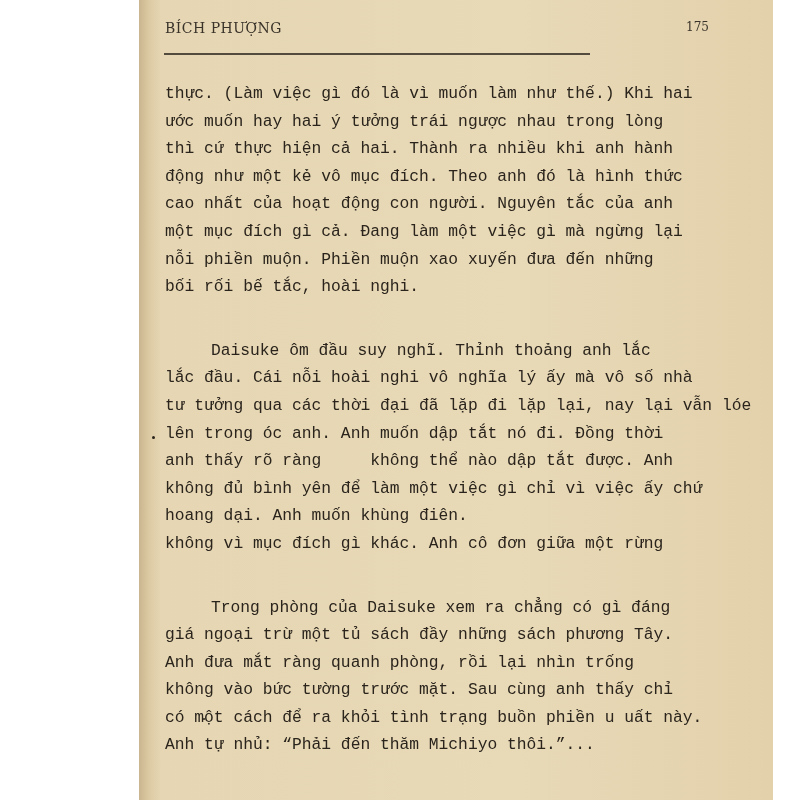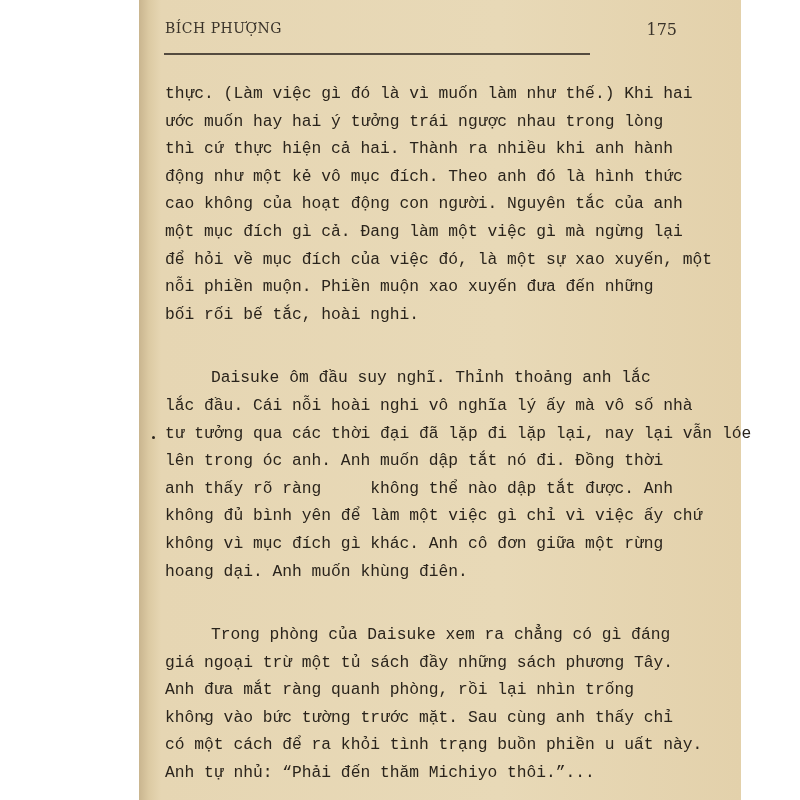--- a/index.html
+++ b/index.html
@@ -5,31 +5,32 @@
     html, body { margin: 0; padding: 0; }
     body {
       width: 800px; height: 800px; background: #ffffff;
       position: relative; overflow: hidden;
     }
     .page {
       position: absolute; left: 139px; top: 0; width: 602px; height: 800px;
       background: linear-gradient(90deg, #c9b58f 0px, #dccaa3 10px, #e6d6b3 22px, #e8d9b7 60%, #e3d1ab 100%);
       font-family: "DejaVu Serif", serif;
       color: #2a241c;
+      padding-left: 32px;
     }
     .header {
       position: absolute; left: 26px; right: 64px; top: 20px; height: 20px;
     }
     .running-title {
       position: absolute; left: 0; top: 0;
       font-size: 14px; letter-spacing: 0.5px; color: #3a332a;
     }
     .page-number {
       position: absolute; right: 0; top: 0;
-      font-size: 16px; color: #3a332a;
+      font-size: 12px; color: #3a332a;
     }
     .rule {
       position: absolute; left: 25px; top: 53px; width: 426px; height: 2px;
       background: #3a332a; opacity: 0.85;
     }
     .body-text {
       position: absolute; left: 26px; top: 80px; width: 426px;
       font-size: 16.3px; line-height: 27.6px; text-align: justify;
     }
     .body-text p { margin: 0 0 8px 0; }
@@ -49,35 +50,34 @@
     <span class="page-number">175</span>
   </div>
   <div class="rule"></div>
 
   <div class="body-text">
     <p>
       <span class="line">thực. (Làm việc gì đó là vì muốn làm như thế.) Khi hai</span>
       <span class="line">ước muốn hay hai ý tưởng trái ngược nhau trong lòng</span>
       <span class="line">thì cứ thực hiện cả hai. Thành ra nhiều khi anh hành</span>
       <span class="line">động như một kẻ vô mục đích. Theo anh đó là hình thức</span>
-      <span class="line">cao không của hoạt động con người. Nguyên tắc của anh</span>
+      <span class="line">cao nhất của hoạt động con người. Nguyên tắc của anh</span>
       <span class="line">một mục đích gì cả. Đang làm một việc gì mà ngừng lại</span>
-      <span class="line">để hỏi về mục đích của việc đó, là một sự xao xuyến, một</span>
       <span class="line">nỗi phiền muộn. Phiền muộn xao xuyến đưa đến những</span>
       <span class="line last">bối rối bế tắc, hoài nghi.</span>
     </p>
     <p>
       <span class="line indent">Daisuke ôm đầu suy nghĩ. Thỉnh thoảng anh lắc</span>
       <span class="line">lắc đầu. Cái nỗi hoài nghi vô nghĩa lý ấy mà vô số nhà</span>
       <span class="line">tư tưởng qua các thời đại đã lặp đi lặp lại, nay lại vẫn lóe</span>
       <span class="line">lên trong óc anh. Anh muốn dập tắt nó đi. Đồng thời</span>
       <span class="line" style="white-space: pre;">anh thấy rõ ràng     không thể nào dập tắt được. Anh</span>
       <span class="line">không đủ bình yên để làm một việc gì chỉ vì việc ấy chứ</span>
+      <span class="line last">hoang dại. Anh muốn khùng điên.</span>
       <span class="line">không vì mục đích gì khác. Anh cô đơn giữa một rừng</span>
-      <span class="line last">hoang dại. Anh muốn khùng điên.</span>
     </p>
     <p>
       <span class="line indent">Trong phòng của Daisuke xem ra chẳng có gì đáng</span>
       <span class="line">giá ngoại trừ một tủ sách đầy những sách phương Tây.</span>
       <span class="line">Anh đưa mắt ràng quanh phòng, rồi lại nhìn trống</span>
       <span class="line">không vào bức tường trước mặt. Sau cùng anh thấy chỉ</span>
       <span class="line">có một cách để ra khỏi tình trạng buồn phiền u uất này.</span>
       <span class="line last">Anh tự nhủ: “Phải đến thăm Michiyo thôi.”...</span>
     </p>
     <p>

